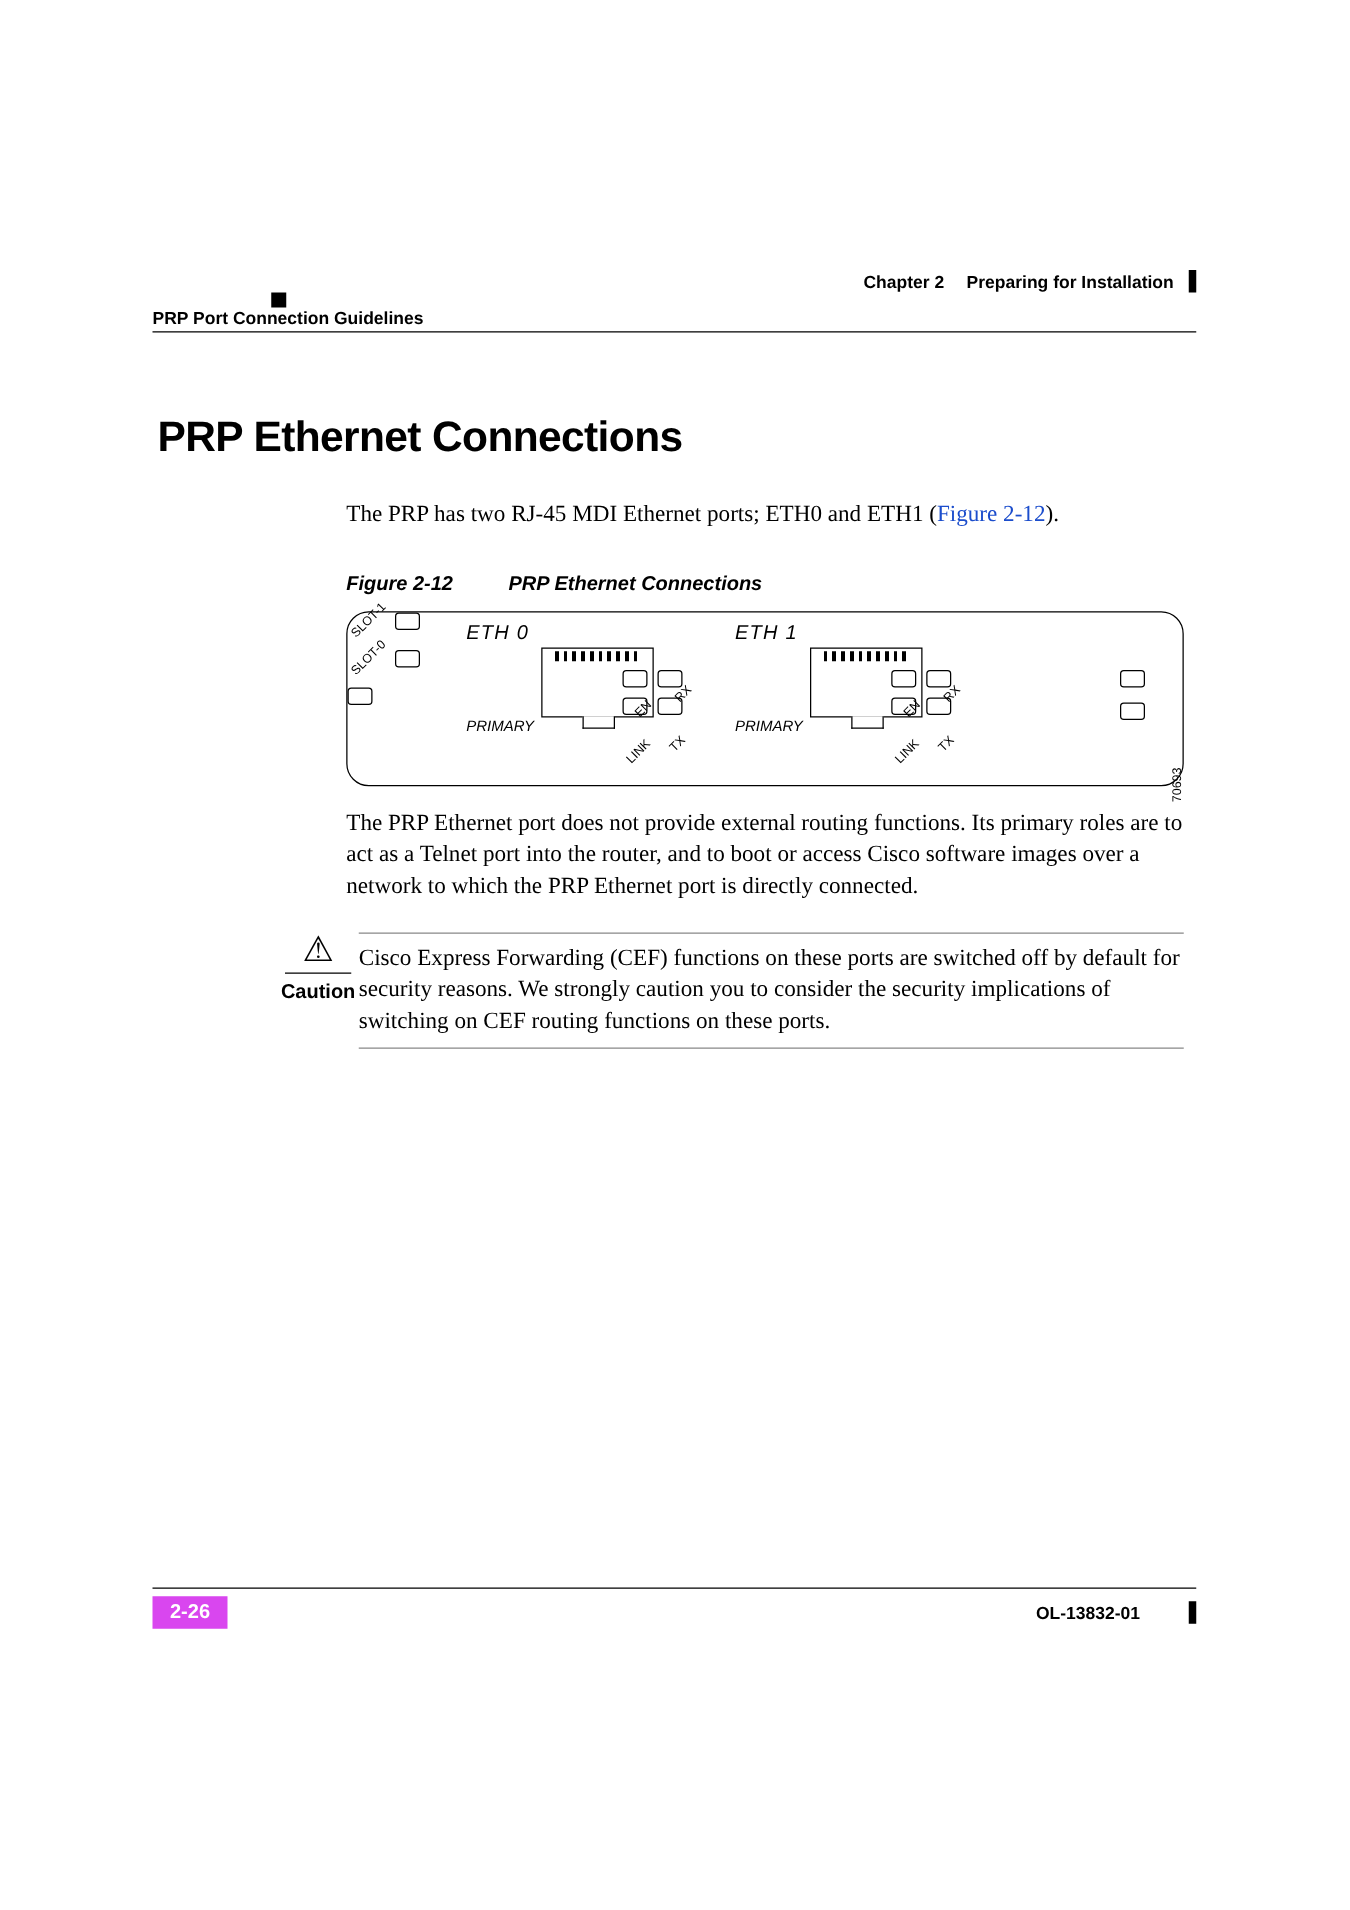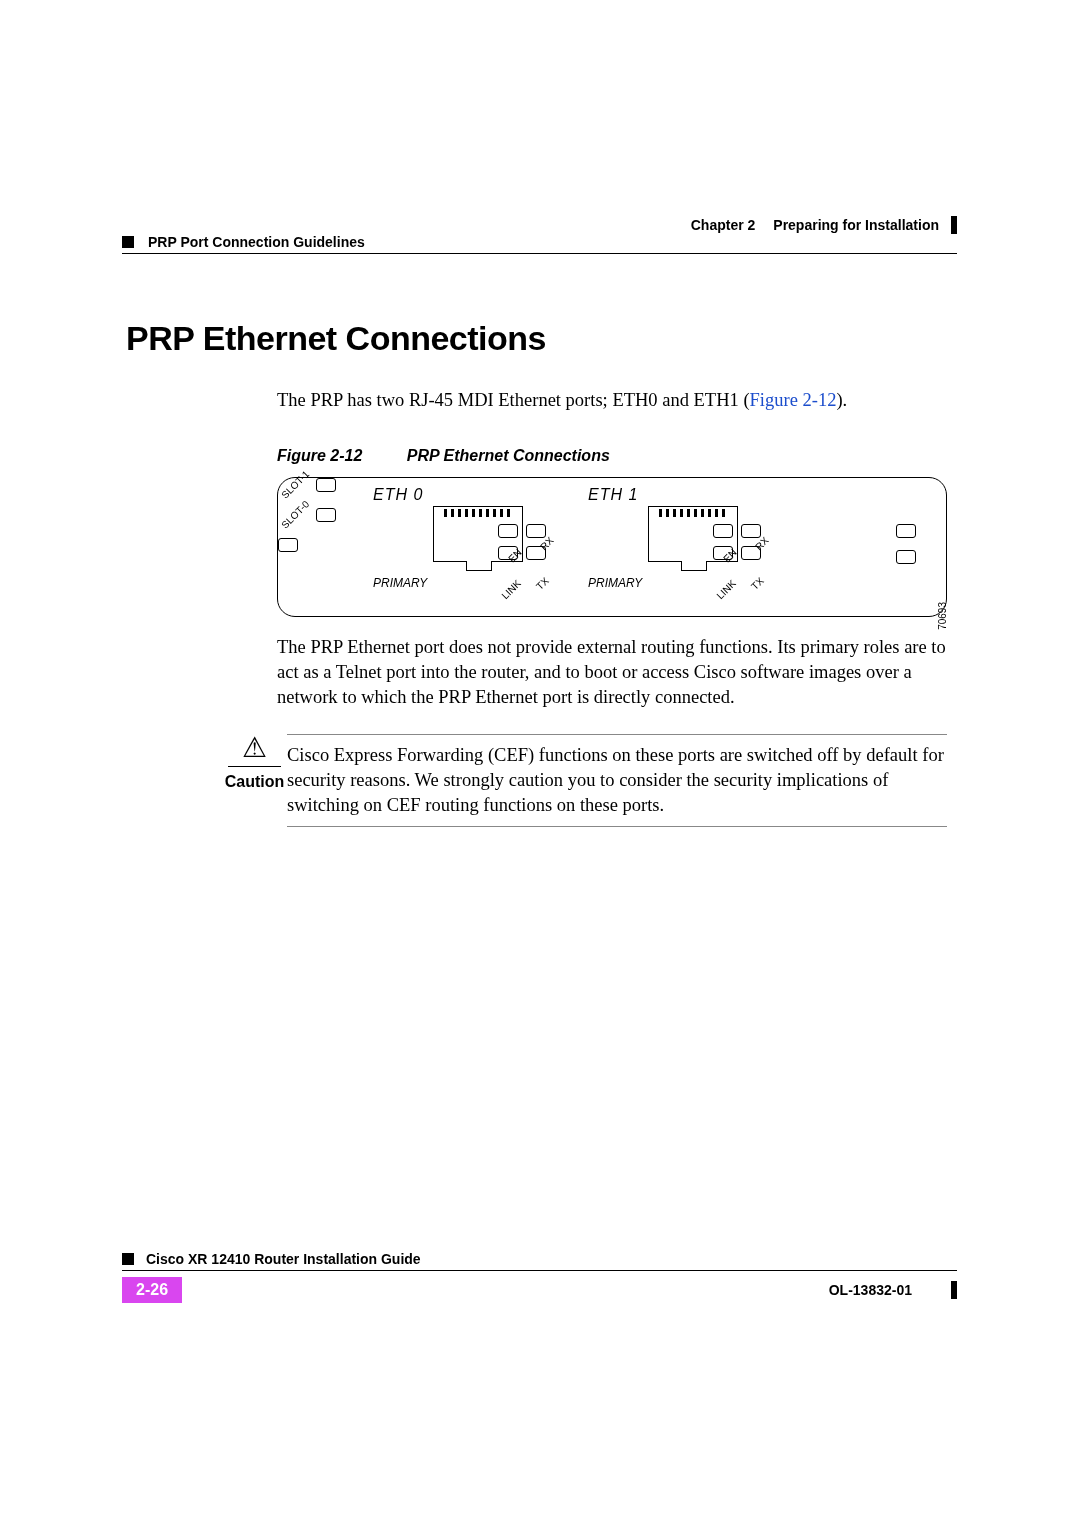--- a/index.html
+++ b/index.html
@@ -21,20 +21,21 @@
     display: flex;
     justify-content: space-between;
     align-items: flex-end;
     font-family: Arial, Helvetica, sans-serif;
     font-weight: bold;
     font-size: 14px;
   }
   .running-head .left {
     display: flex;
     align-items: center;
+    flex-direction: column;
   }
   .running-head .right {
     display: flex;
     align-items: center;
   }
   .bullet-square {
     width: 12px;
     height: 12px;
     background: #000;
     margin-right: 14px;
@@ -116,21 +117,20 @@
     position:absolute;
     top:2px; left:10px; right:10px; height:8px;
     background: repeating-linear-gradient(90deg,#000 0 3px,transparent 3px 7px);
   }
   .port-group .jack .notch{
     position:absolute;
     bottom:-10px;left:32px;width:26px;height:10px;border:1.5px solid #000;border-top:none;background:#fff;
   }
   .port-group .primary {
     font-size: 12px;
-    margin-top: 14px;
   }
   .leds {
     position: absolute;
     display: flex;
     gap: 8px;
   }
   .led {
     width: 20px; height: 14px; border: 1.5px solid #000; border-radius: 3px;
   }
   .led-lbl {
@@ -327,24 +327,20 @@
     <div class="caution-right">
       <hr>
       <p class="caution-text">Cisco Express Forwarding (CEF) functions on these ports are switched off by default for security reasons. We strongly caution you to consider the security implications of switching on CEF routing functions on these ports.</p>
       <hr>
     </div>
   </div>
 
 </div>
 
 <div class="footer">
-  <div class="guide-line">
-    <span class="lead-bullet"></span>
-    <span>Cisco XR 12410 Router Installation Guide</span>
-  </div>
   <hr>
   <div class="bottom-row">
     <span class="page-badge">2-26</span>
     <span class="doc-id">
       <span>OL-13832-01</span>
       <span class="end-rule"></span>
     </span>
   </div>
 </div>
 

